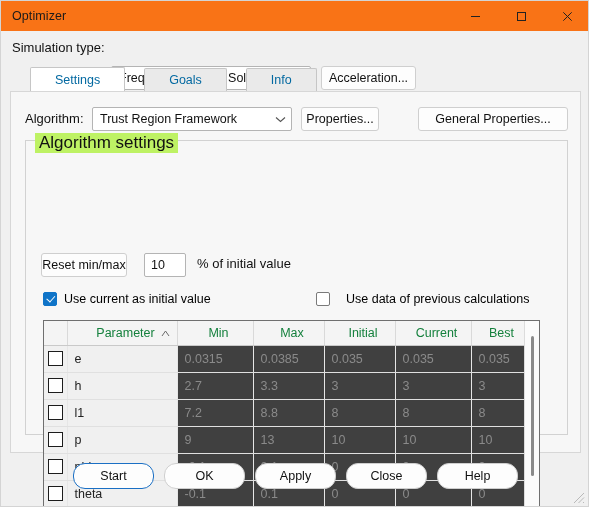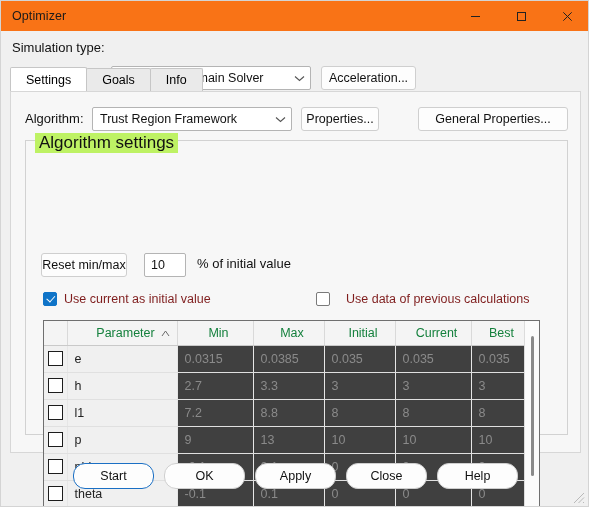--- a/index.html
+++ b/index.html
@@ -109,30 +109,31 @@
   .tabstrip {
     position: absolute;
     left: 9px; top: 67px;
     width: 571px; height: 23px;
     display: flex;
     align-items: flex-end;
   }
   .tab {
     height: 23px;
     box-sizing: border-box;
-    padding: 0 15px;
-    font-size: 12.5px;
-    color: #000000;
+    padding: 0 24px;
+    font-size: 12.5px;
+    color: #0369a1;
     display: flex;
     align-items: center;
     border: 1px solid #c6c6c6;
     border-bottom: none;
     background: #eaeaea;
     margin-right: -1px;
     border-radius: 2px 2px 0 0;
+    margin-left: 20px;
   }
   .tab.active {
     background: #ffffff;
     border-color: #c6c6c6;
     height: 24px;
     z-index: 3;
     position: relative;
   }
 
   
@@ -209,21 +210,21 @@
     background: #0f74c8;
     border-color: #0f74c8;
   }
   .cbox.checked::after {
     content: "";
     width: 4px; height: 7px;
     border: solid #ffffff;
     border-width: 0 1.6px 1.6px 0;
     transform: rotate(42deg) translate(-0.5px,-1px);
   }
-  .cb-label { font-size: 12.5px; color: #7f1d1d; }
+  .cb-label { font-size: 12.5px; color: #000000; }
 
   
   .tablewrap {
     position: absolute;
     left: 32px; top: 228px;
     width: 497px; height: 210px;
     border: 1px solid #6f6f6f;
     box-sizing: border-box;
     background: #ffffff;
     overflow: hidden;

